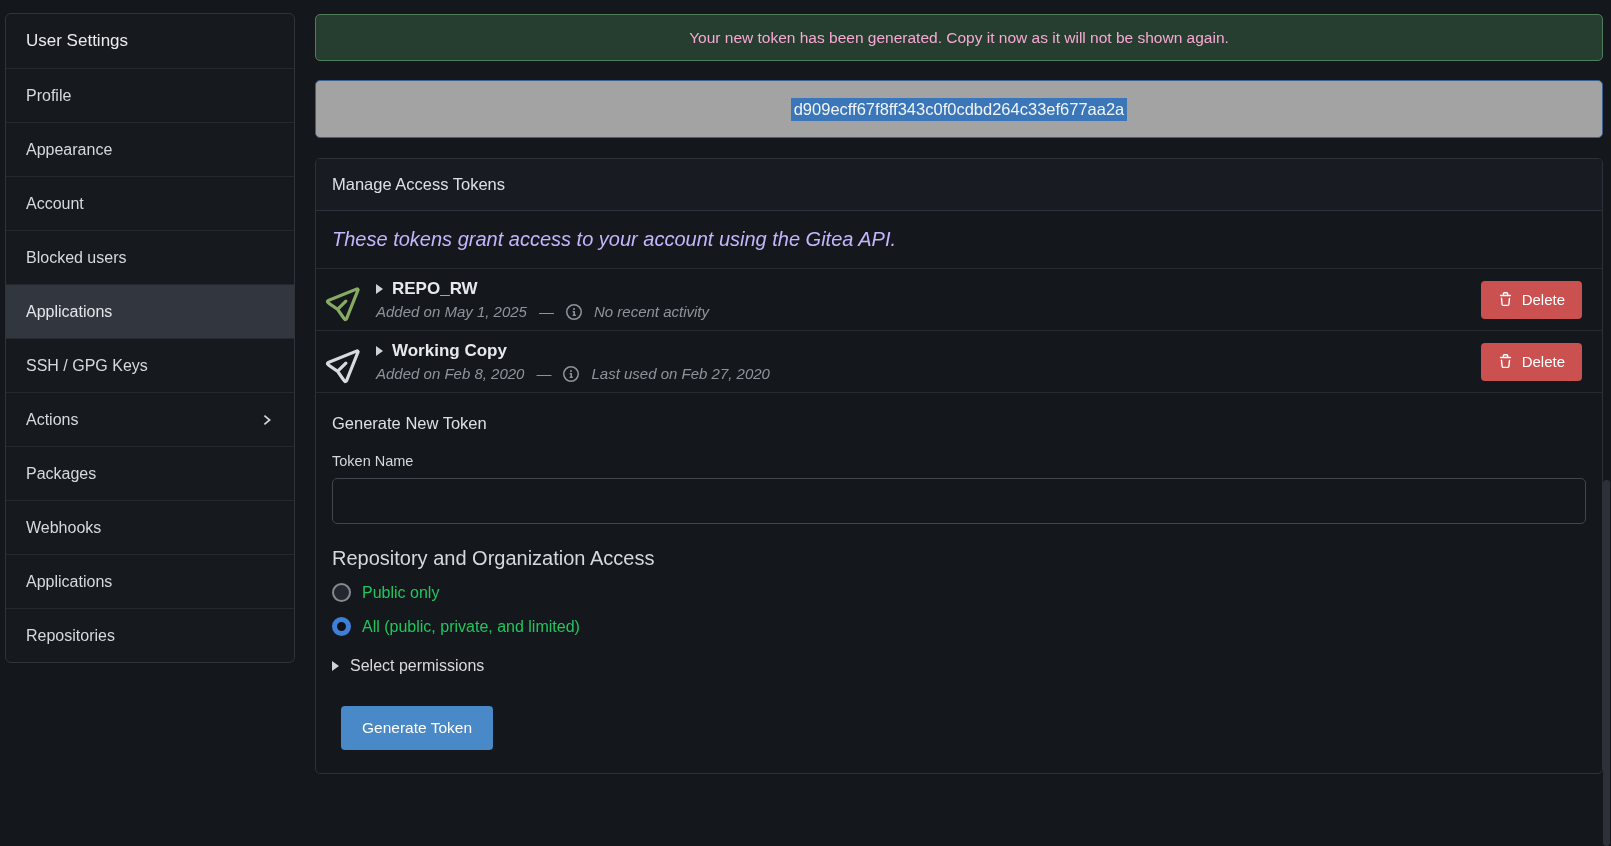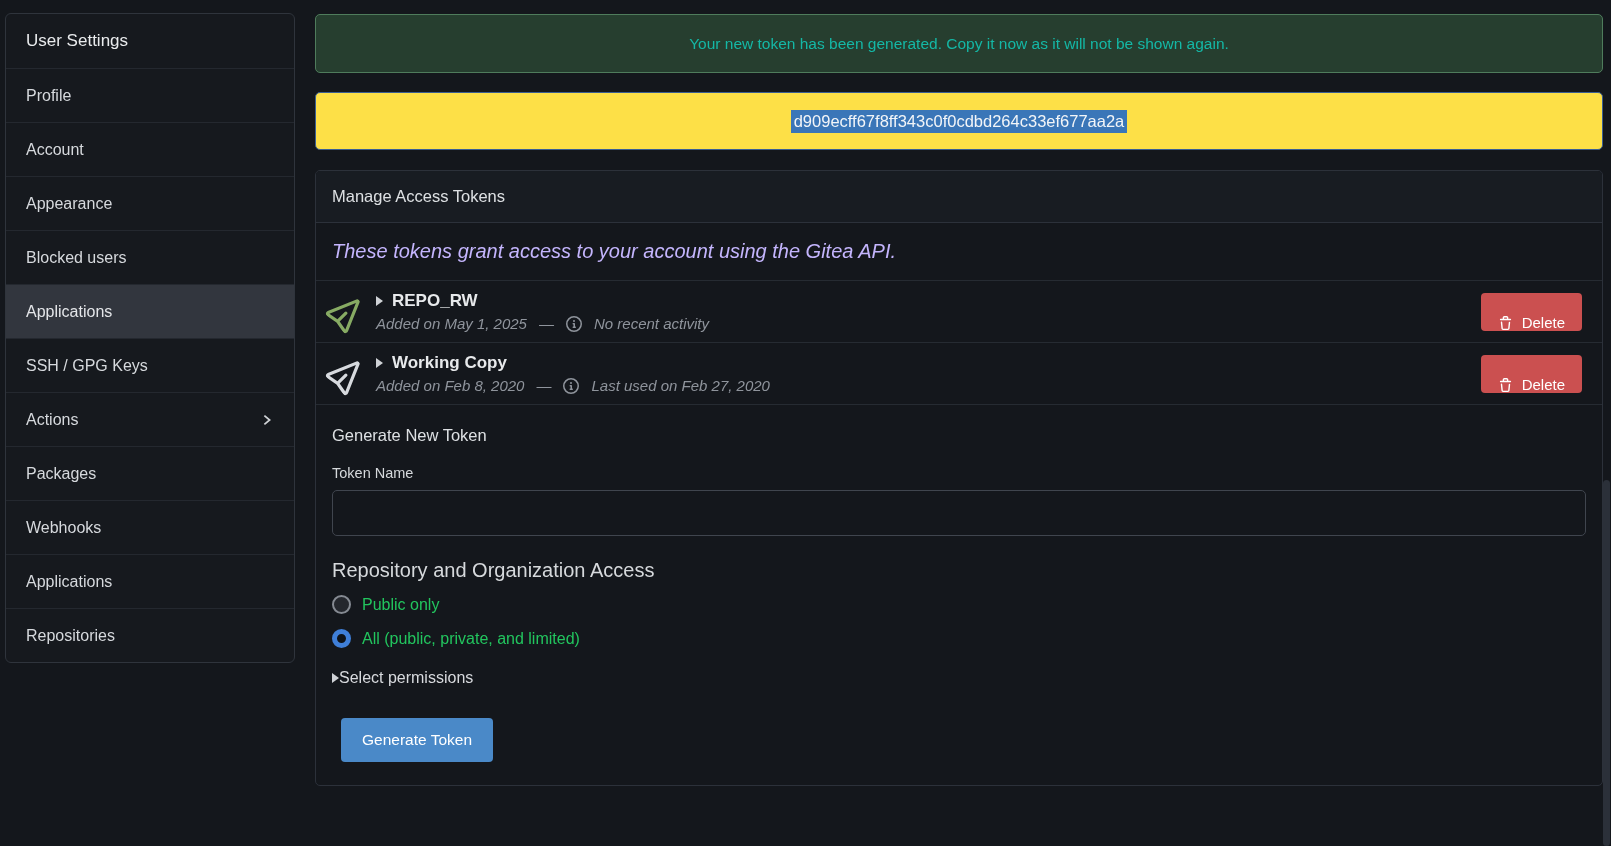--- a/index.html
+++ b/index.html
@@ -20,26 +20,26 @@
     padding:0 20px; color:#d6d9dd; font-size:16px; cursor:pointer;
     border-top:1px solid #24282f; text-decoration:none;
   }
   .side-item:first-child { border-top:none;text-align:right; }
   .side-item.header { font-size:17px; color:#e9ebed; cursor:default; }
   .side-item.active { background:#32363e; color:#e4e6e9; }
   .chevron-right { width:14px; height:14px; stroke:#cfd2d6; stroke-width:2; fill:none; }
   
   .content { position:absolute; left:315px; top:14px; width:1288px; }
   .flash {
-    height:59px; border:1px solid #4f7c5c; border-radius:5px; background:#263e2f;
+    height:47px; border:1px solid #4f7c5c; border-radius:5px; background:#263e2f;
     display:flex; align-items:center; justify-content:center;
-    color:#14b8a6; font-size:15.5px; margin-bottom:19px;
+    color:#f9a8d4; font-size:15.5px; margin-bottom:19px;
   }
   .token-display {
-    height:58px; border:1px solid #3b5f93; border-radius:5px; background:#fde047;
+    height:58px; border:1px solid #3b5f93; border-radius:5px; background:#a3a3a3;
     display:flex; align-items:center; justify-content:center; margin-bottom:20px;
   }
   .token-display .sel {
     background:#3a76b8; color:#f2f5f8; font-size:16.5px; padding:2px 3px;
   }
   
   .panel { border:1px solid #2c313a; border-radius:5px; overflow:hidden; }
   .panel-header {
     padding:16px; font-size:16.5px; color:#dde0e3; background:#181c22;
     border-bottom:1px solid #2c313a;
@@ -60,41 +60,41 @@
     border-left:7px solid #cfd2d6; border-top:5px solid transparent; border-bottom:5px solid transparent;
   }
   .token-meta {
     margin-top:4px; display:flex; align-items:center; gap:12px;
     font-style:italic; font-size:15px; color:#8f949c;
   }
   .info-icon { width:16px; height:16px; fill:#8f949c; flex:none; }
   .delete-btn {
     flex:none; height:38px; padding:0 17px; border:none; border-radius:4px;
     background:#cb5050; color:#fff; font-size:15px; cursor:pointer;
-    display:flex; align-items:flex-end; gap:9px;
+    display:flex; align-items:center; gap:9px;
     font-family:"Liberation Sans","DejaVu Sans",sans-serif;
   }
   .trash-icon { width:15px; height:15px; fill:#fff; }
   
   .generate-section { padding:21px 16px 23px; }
   .gen-title { font-size:16.5px; color:#dde0e3; margin-bottom:20px; }
   .field-label { display:block; font-size:14.5px; color:#d6d9dc; margin-bottom:9px; }
   .token-name-input {
     width:100%; height:46px; background:#14171c; border:1px solid #40454e;
     border-radius:5px; color:#d9dbdf; font-size:16px; padding:0 12px; outline:none;
     font-family:"Liberation Sans","DejaVu Sans",sans-serif;
   }
   .access-label { margin-top:23px; font-size:20px; color:#d6d9dc; margin-bottom:13px; }
   .radio-row { display:flex; align-items:center; gap:11px; margin-bottom:15px; cursor:pointer; font-size:16px; color:#22c55e; }
   .radio {
     width:19px; height:19px; border-radius:50%; flex:none;
     border:2px solid #858a92; background:#24272d;
   }
   .radio.selected { border:5.5px solid #3f7fd8; background:#0f1318; }
-  .select-perms { margin-top:21px; display:flex; align-items:center; cursor:pointer; font-size:16px; color:#d8dade; }
+  .select-perms { margin-top:21px; display:flex; align-items:center; gap:11px; cursor:pointer; font-size:16px; color:#d8dade; }
   .generate-btn {
     margin-top:31px; margin-left:9px; background:#4a89c8; color:#fff; border:none;
     border-radius:4px; padding:13px 21px; font-size:15.5px; cursor:pointer;
     font-family:"Liberation Sans","DejaVu Sans",sans-serif;
   }
   
   .scroll-thumb {
     position:absolute; right:1px; top:480px; width:7px; height:366px;
     background:#2b3039; border-radius:4px;
   }
@@ -103,24 +103,24 @@
 <body>
 
 <nav class="sidebar">
   <div class="side-item header">
     <span>User Settings</span>
   </div>
   <a class="side-item">
       <span>Profile</span>
     </a>
   <a class="side-item">
+      <span>Appearance</span>
+    </a>
+  <a class="side-item">
       <span>Account</span>
-    </a>
-  <a class="side-item">
-      <span>Appearance</span>
     </a>
   <a class="side-item">
       <span>Blocked users</span>
     </a>
   <a class="side-item active">
       <span>Applications</span>
     </a>
   <a class="side-item">
       <span>SSH / GPG Keys</span>
     </a>

